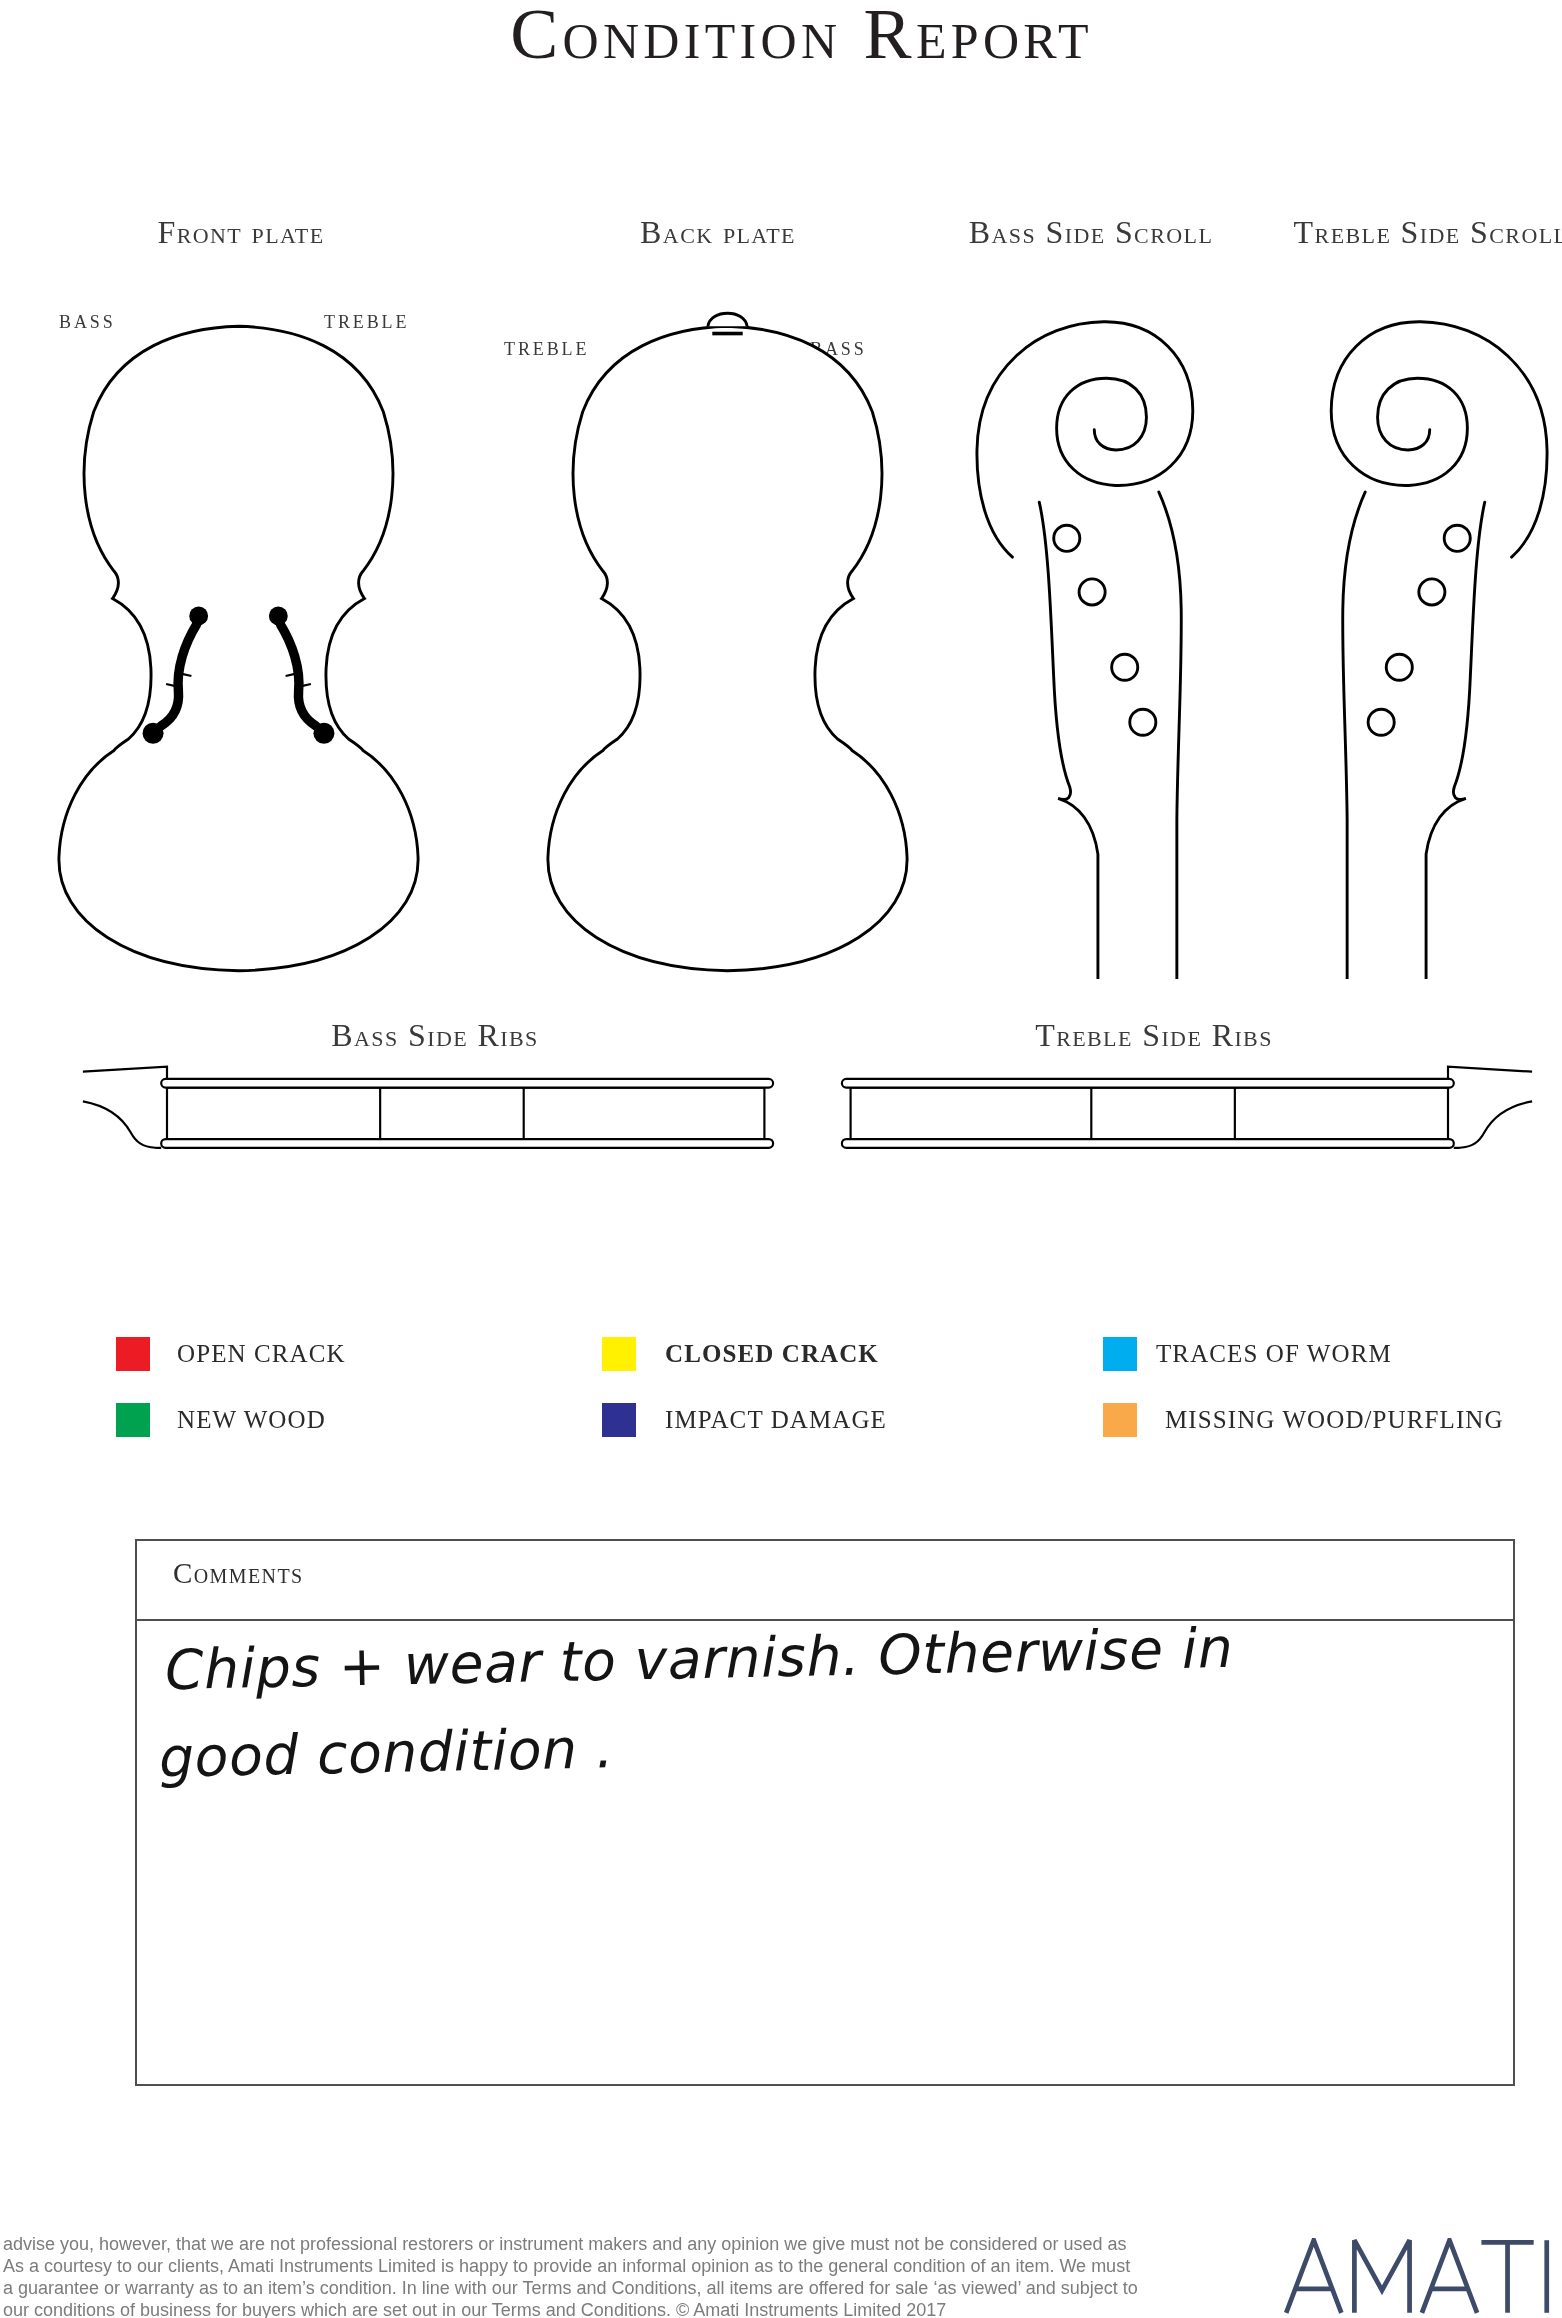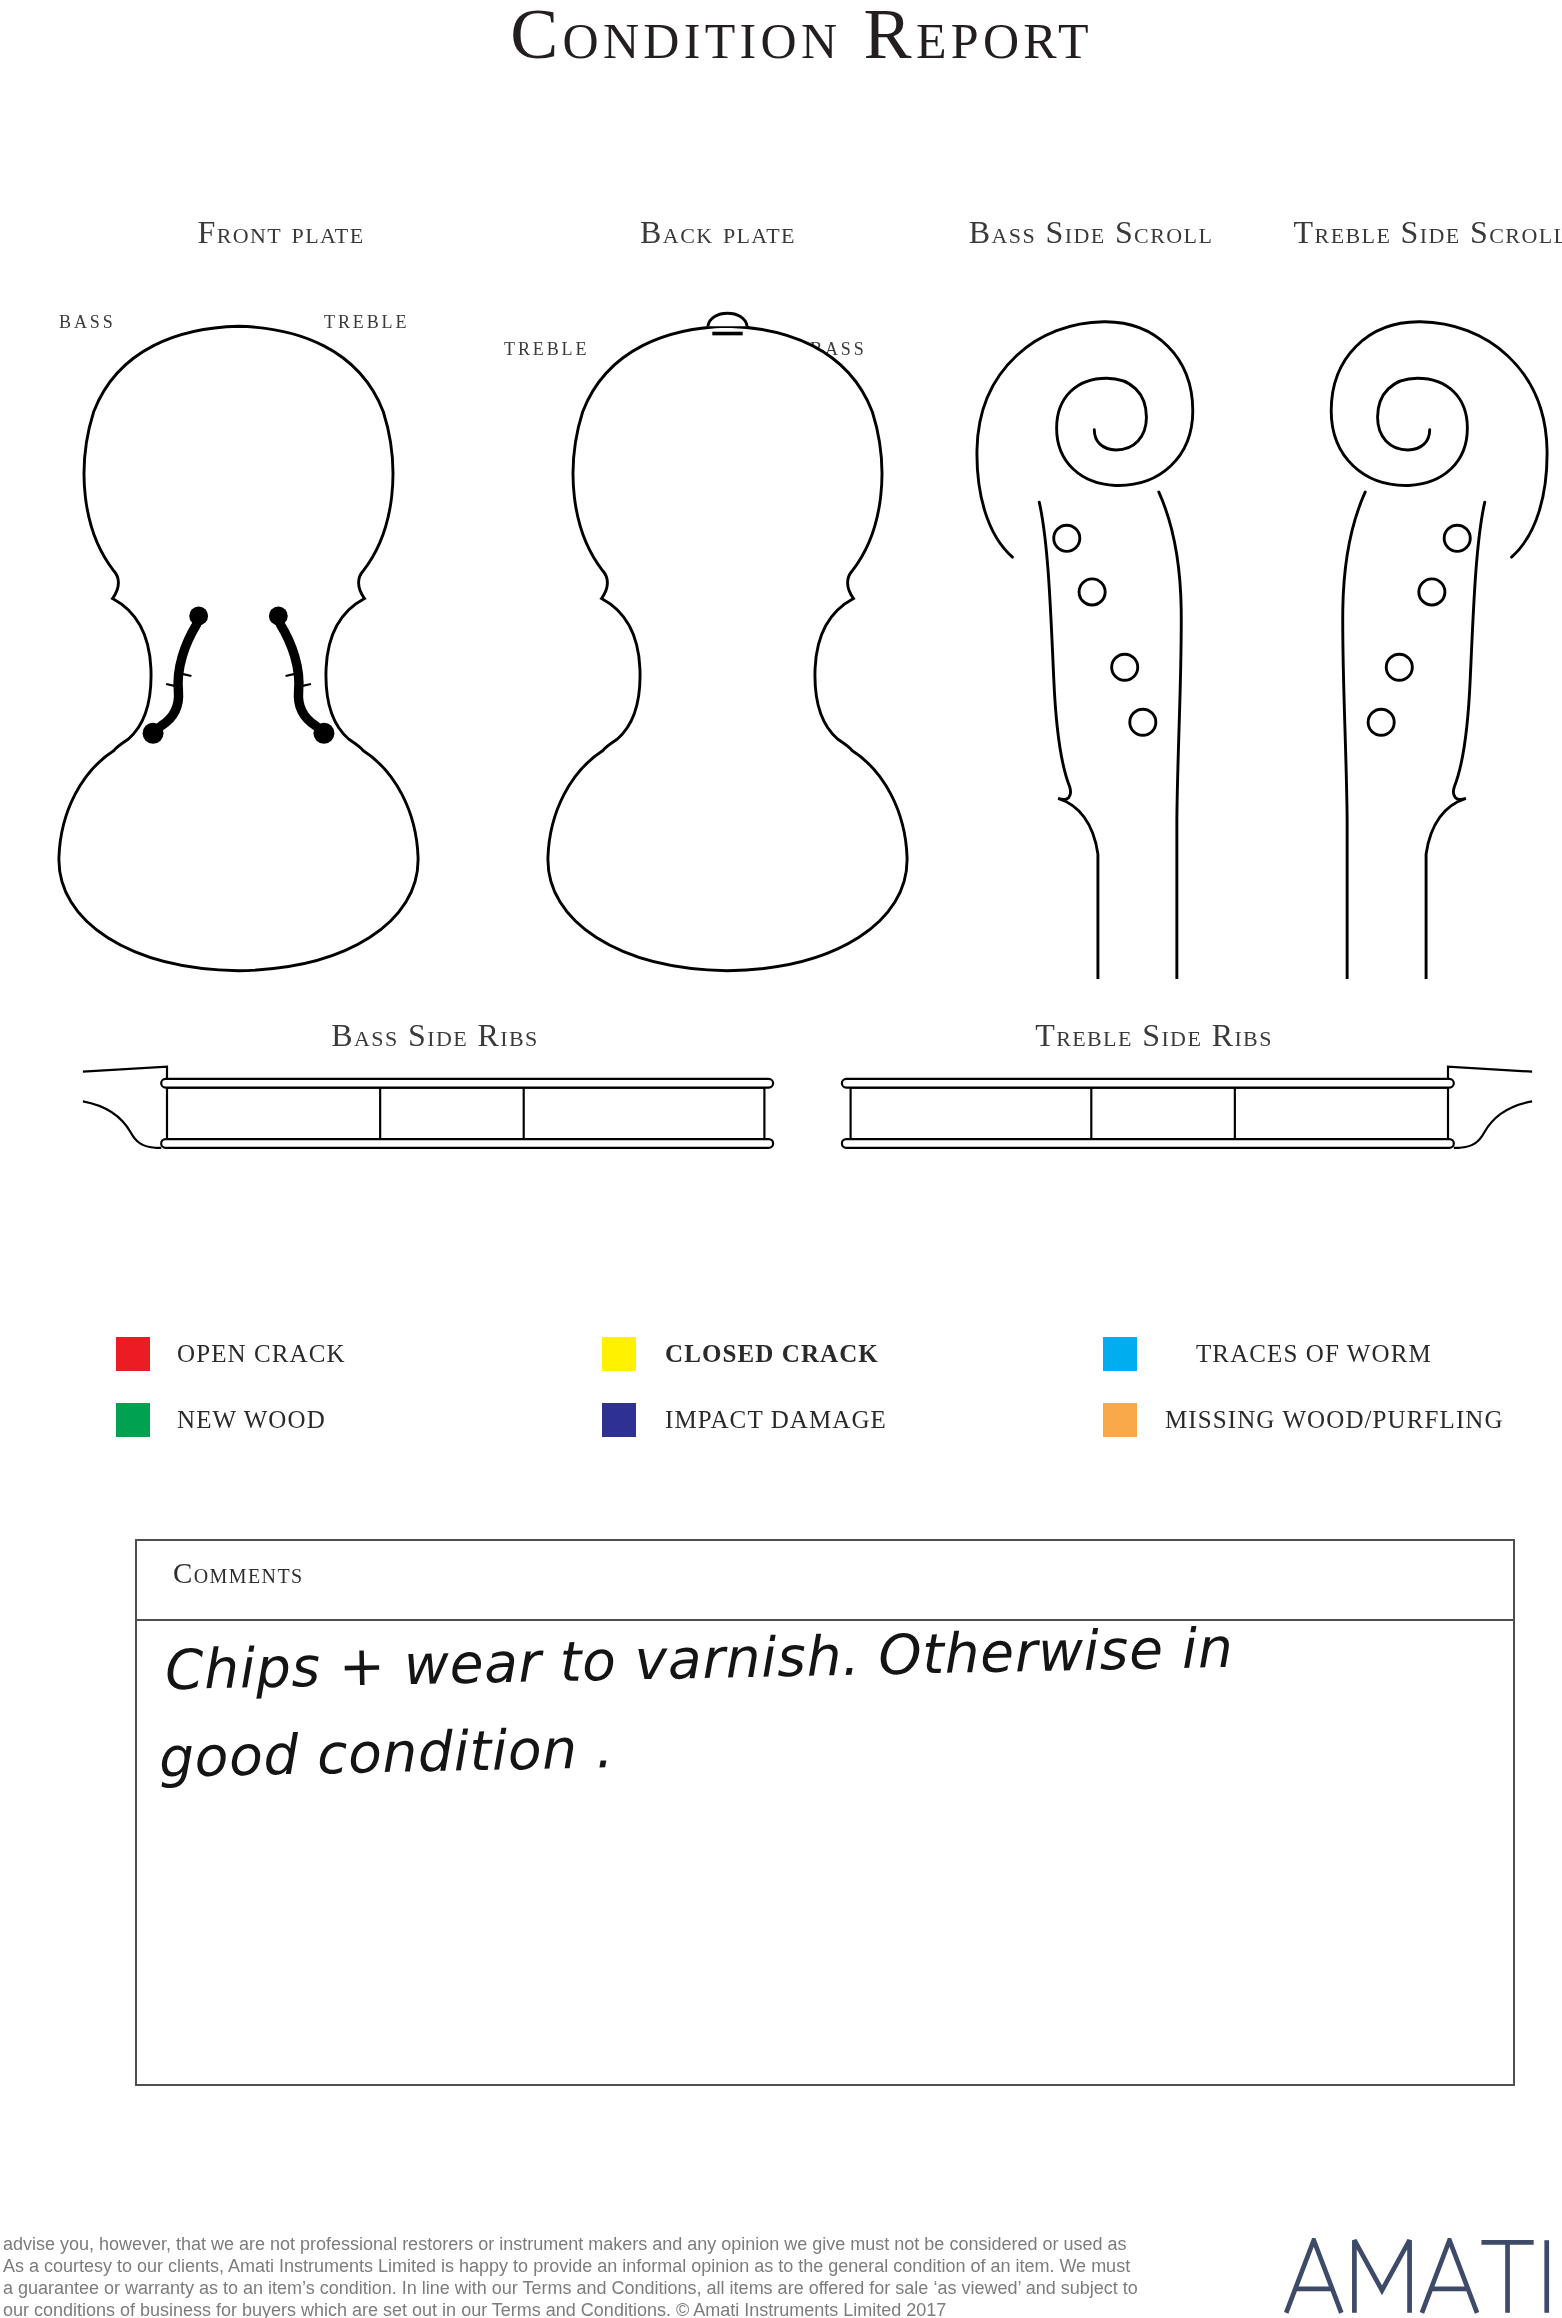--- a/index.html
+++ b/index.html
@@ -55,21 +55,21 @@
   .logo{position:absolute;left:1284px;top:2238px;}
   svg{display:block;}
 </style>
 </head>
 <body>
 
 <div class="page">
 
   <div class="title">Condition Report</div>
 
-  <div class="dg-header" style="left:241px;top:215px;margin-left:40px;">Front plate</div>
+  <div class="dg-header" style="left:241px;top:215px;">Front plate</div>
   <div class="dg-header" style="left:718px;top:215px;">Back plate</div>
   <div class="dg-header" style="left:1091px;top:215px;">Bass Side Scroll</div>
   <div class="dg-header" style="left:1431px;top:215px;">Treble Side Scroll</div>
   <div class="dg-header" style="left:435px;top:1018px;">Bass Side Ribs</div>
   <div class="dg-header" style="left:1154px;top:1018px;">Treble Side Ribs</div>
 
   <div class="side-label" style="left:59px;top:312px;">BASS</div>
   <div class="side-label" style="left:324px;top:312px;">TREBLE</div>
   <div class="side-label" style="left:504px;top:339px;">TREBLE</div>
   <div class="side-label" style="left:810px;top:339px;">BASS</div>
@@ -133,21 +133,21 @@
     <use href="#ribs-shape" transform="translate(960,0) scale(-1,1)"></use>
   </svg>
 
   <div class="legend-item" style="left: 116px; top: 1337px; background-color: rgb(236, 28, 36);"></div>
   <div class="legend-label" style="left:177px;top:1337px;text-align:right;">OPEN CRACK</div>
 
   <div class="legend-item" style="left: 602px; top: 1337px; background-color: rgb(255, 241, 0);"></div>
   <div class="legend-label bold" style="left:665px;top:1337px;">CLOSED CRACK</div>
 
   <div class="legend-item" style="left: 1103px; top: 1337px; background-color: rgb(0, 174, 239);"></div>
-  <div class="legend-label" style="left:1196px;top:1337px;">TRACES OF WORM</div>
+  <div class="legend-label" style="left:1156px;top:1337px;">TRACES OF WORM</div>
 
   <div class="legend-item" style="left: 116px; top: 1403px; background-color: rgb(0, 161, 79);"></div>
   <div class="legend-label" style="left:177px;top:1403px;">NEW WOOD</div>
 
   <div class="legend-item" style="left: 602px; top: 1403px; background-color: rgb(46, 49, 146);"></div>
   <div class="legend-label" style="left:665px;top:1403px;">IMPACT DAMAGE</div>
 
   <div class="legend-item" style="left: 1103px; top: 1403px; background-color: rgb(249, 169, 74);"></div>
   <div class="legend-label" style="left:1165px;top:1403px;">MISSING WOOD/PURFLING</div>
 

